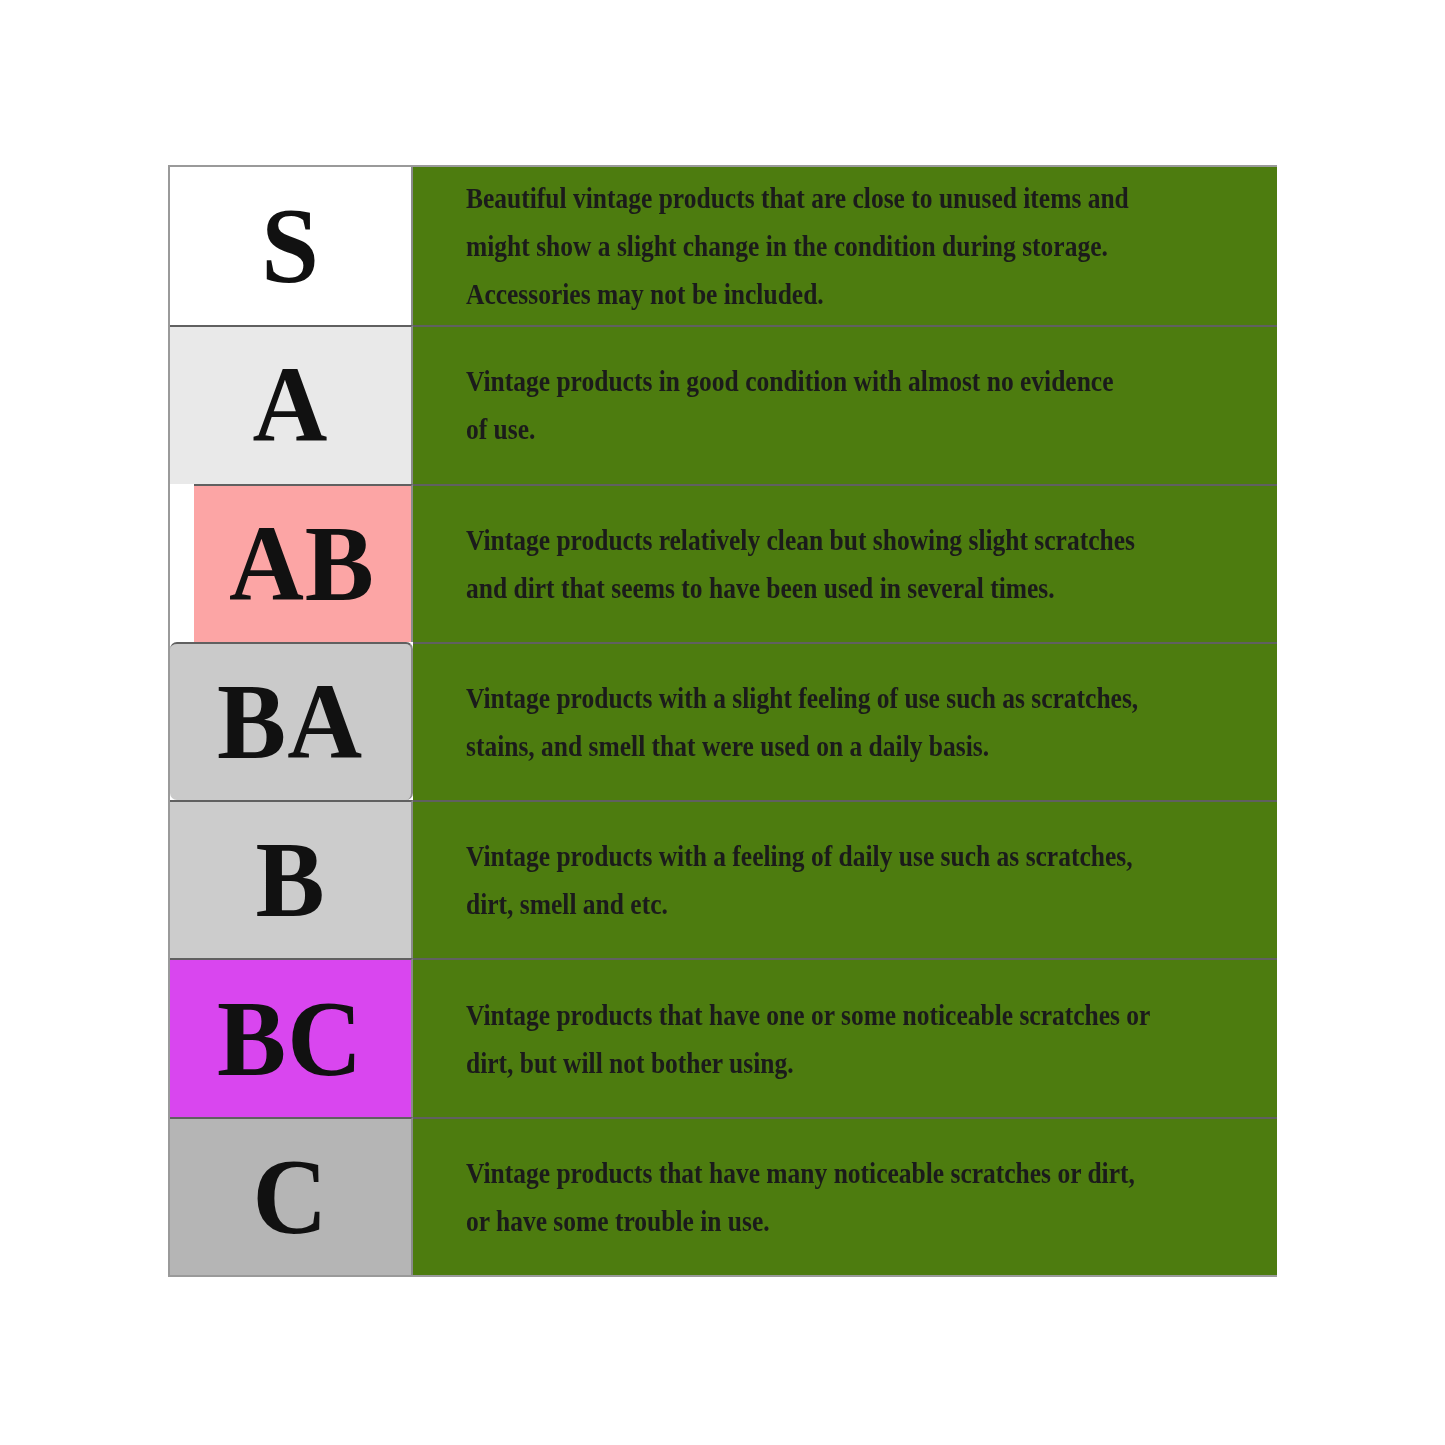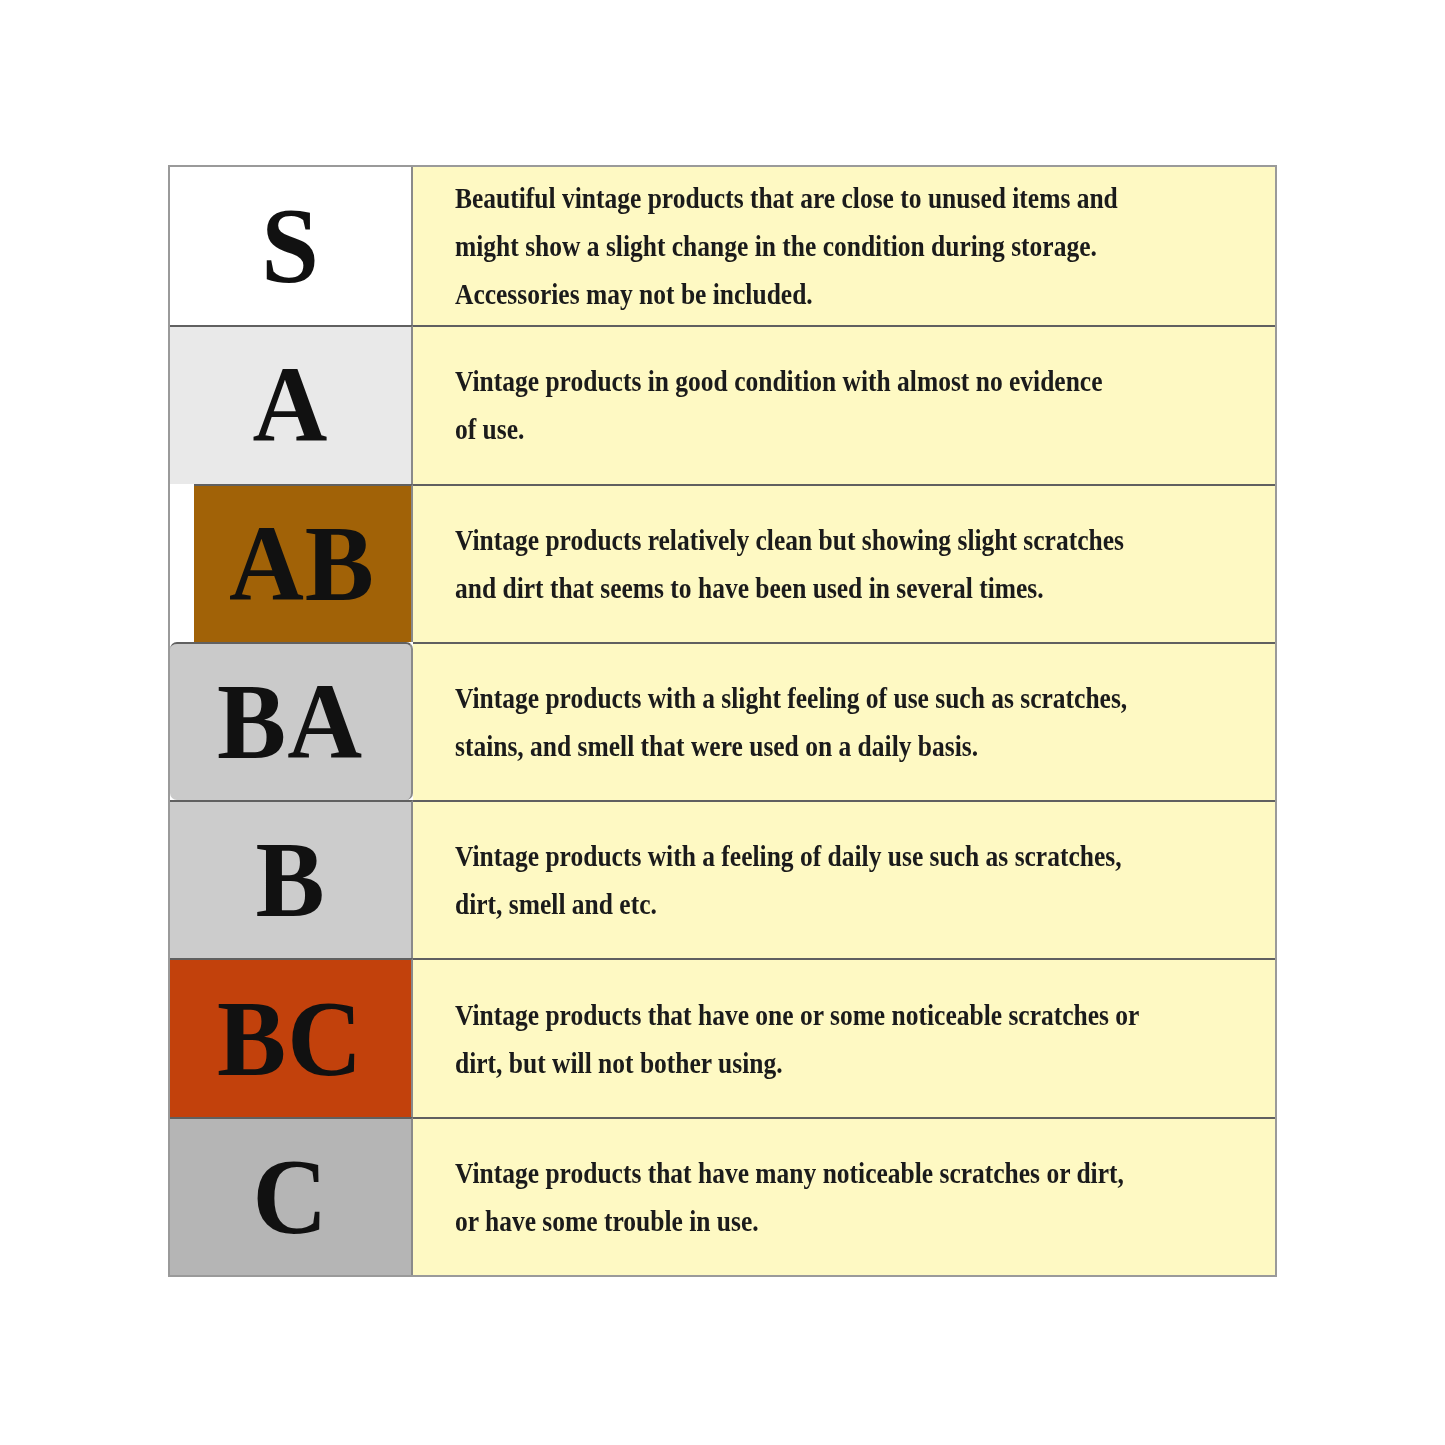--- a/index.html
+++ b/index.html
@@ -42,26 +42,26 @@
   }
   .grade-letter {
     font-size: 108px;
     font-weight: bold;
     color: #111111;
     line-height: 1;
     letter-spacing: 1px;
     transform: scaleX(0.96);
   }
   .desc-cell {
-    background: #fef9c3;
+    background: #4d7c0f;
     display: flex;
     flex-direction: column;
     justify-content: center;
     align-items: flex-start;
-    padding-left: 42px;
+    padding-left: 53px;
     padding-right: 6px;
   }
   .desc-block {
     transform: scaleX(0.85);
     transform-origin: left center;
   }
   .desc-line {
     font-size: 30px;
     font-weight: bold;
     line-height: 48px;
@@ -92,21 +92,21 @@
     </div>
     <div class="cell desc-cell">
       <div class="desc-block">
           <div class="desc-line">Vintage products in good condition with almost no evidence</div>
           <div class="desc-line">of use.</div>
         </div>
     </div>
   </div>
 
   <div class="row">
-    <div class="cell grade-cell" style="background: #a16207; margin-left: 24px;">
+    <div class="cell grade-cell" style="background: #fca5a5; margin-left: 24px;">
       <span class="grade-letter">AB</span>
     </div>
     <div class="cell desc-cell">
       <div class="desc-block">
           <div class="desc-line">Vintage products relatively clean but showing slight scratches</div>
           <div class="desc-line">and dirt that seems to have been used in several times.</div>
         </div>
     </div>
   </div>
 
@@ -128,21 +128,21 @@
     </div>
     <div class="cell desc-cell">
       <div class="desc-block">
           <div class="desc-line">Vintage products with a feeling of daily use such as scratches,</div>
           <div class="desc-line">dirt, smell and etc.</div>
         </div>
     </div>
   </div>
 
   <div class="row">
-    <div class="cell grade-cell" style="background: #c2410c;">
+    <div class="cell grade-cell" style="background: #d946ef;">
       <span class="grade-letter">BC</span>
     </div>
     <div class="cell desc-cell">
       <div class="desc-block">
           <div class="desc-line">Vintage products that have one or some noticeable scratches or</div>
           <div class="desc-line">dirt, but will not bother using.</div>
         </div>
     </div>
   </div>
 

